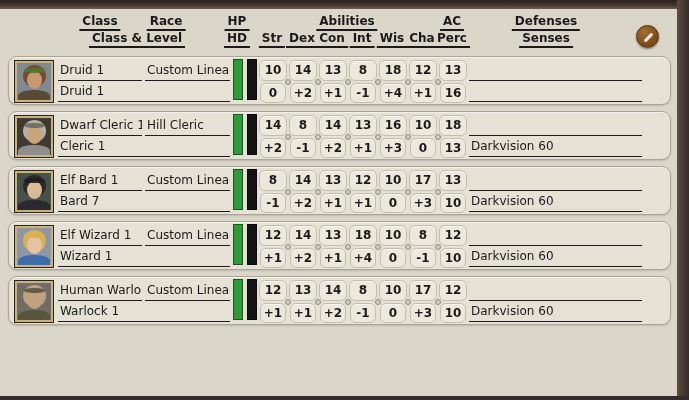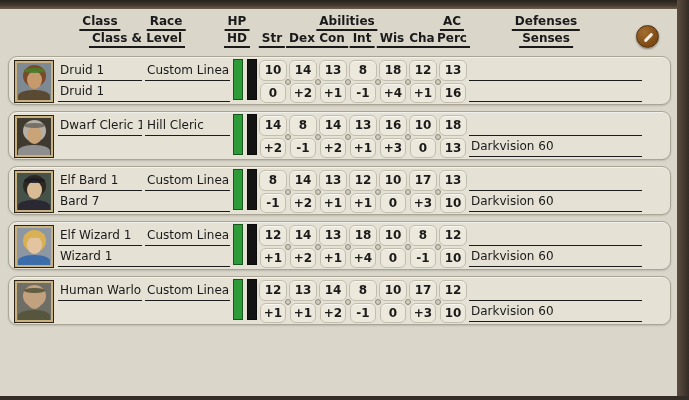--- a/index.html
+++ b/index.html
@@ -159,20 +159,21 @@
         <div class="av-bg" style="background: rgb(62, 58, 48);"></div>
         <div class="av-hair" style="background: rgb(180, 176, 168);"></div>
         <div class="av-face" style="background: rgb(201, 164, 120);"></div>
         <div class="av-accent" style="background: rgb(110, 106, 96);"></div>
         <div class="av-cloth" style="background: rgb(142, 142, 142);"></div>
       </div>
     </div>
 
     <div class="fld f-name">Dwarf Cleric 1</div>
     <div class="fld f-race">Hill Cleric</div>
+    <div class="fld f-cls">Cleric 1</div>
 
     <div class="hpbar hp" style="height: 41px;"></div>
     <div class="hpbar hd" style="height: 41px;"></div>
 
     <div class="abil c0">
       <div class="box score">14</div>
       <div class="box mod">+2</div>
       <div class="dot"></div>
     </div>
     <div class="abil c1">
@@ -332,20 +333,21 @@
         <div class="av-bg" style="background: rgb(110, 110, 102);"></div>
         <div class="av-hair" style="background: rgb(194, 162, 126);"></div>
         <div class="av-face" style="background: rgb(194, 162, 126);"></div>
         <div class="av-accent" style="background: rgb(86, 86, 62);"></div>
         <div class="av-cloth" style="background: rgb(86, 86, 62);"></div>
       </div>
     </div>
 
     <div class="fld f-name">Human Warlock</div>
     <div class="fld f-race">Custom Lineage</div>
+    <div class="fld f-cls">Warlock 1</div>
 
     <div class="hpbar hp" style="height: 41px;"></div>
     <div class="hpbar hd" style="height: 41px;"></div>
 
     <div class="abil c0">
       <div class="box score">12</div>
       <div class="box mod">+1</div>
       <div class="dot"></div>
     </div>
     <div class="abil c1">

